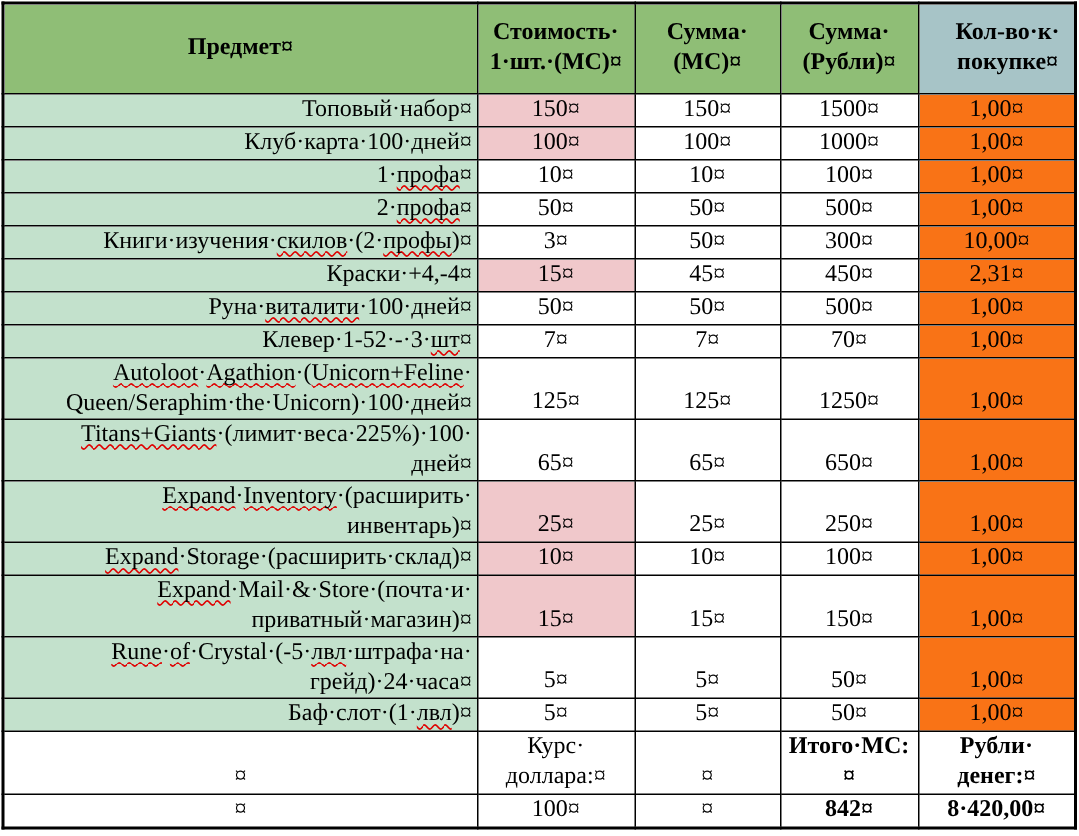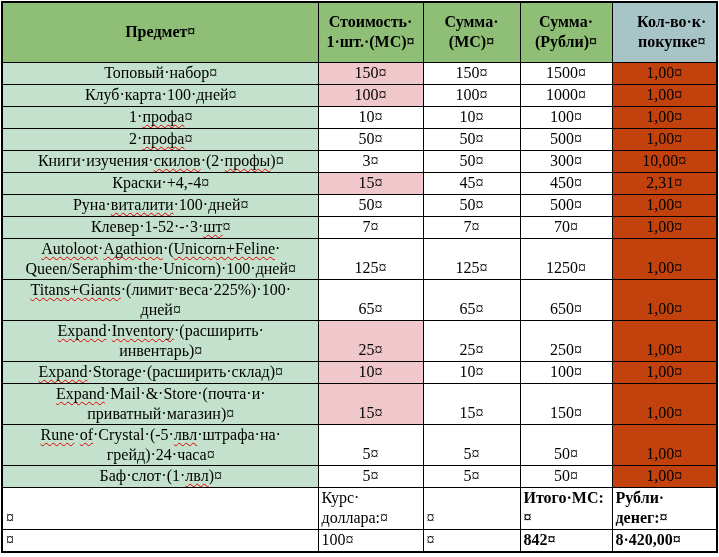--- a/index.html
+++ b/index.html
@@ -3,25 +3,25 @@
 <meta charset="utf-8">
 <style>
   html,body{margin:0;padding:0;background:#fff;}
   body{width:719px;height:557px;font-family:"Liberation Serif","DejaVu Serif",serif;color:#000;}
   table{border-collapse:collapse;table-layout:fixed;width:717px;margin:1px 0 0 1px;border:2px solid #000;}
   th,td{border:1px solid #000;font-size:16px;line-height:20px;padding:0 3px;overflow:hidden;}
   thead tr{height:60px;}
   thead th{background:#8FBE76;font-weight:bold;text-align:center;vertical-align:middle;white-space:pre-line;}
   thead th.qty-h{background:#A7C4C7;padding-left:18px;}
   tbody tr{height:21px;}
-  td.item{background:#C3E1CC;text-align:center;vertical-align:middle;white-space:pre-line;padding-left:4px;}
+  td.item{background:#C3E1CC;text-align:right;vertical-align:middle;white-space:pre-line;padding-left:4px;}
   td.num{text-align:center;vertical-align:bottom;padding-bottom:1px;background:#fff;}
   td.pink{background:#F0C8CB;}
-  td.qty{background:#c2410c;margin-top:48px;}
-  tfoot td{background:#fff;text-align:left;white-space:pre-line;}
+  td.qty{background:#f97316;margin-top:48px;}
+  tfoot td{background:#fff;text-align:center;white-space:pre-line;}
   tfoot tr.lbl-row{height:42px;}
   tfoot tr.val-row{height:21px;}
   tfoot td.mid{vertical-align:middle;}
   tfoot td.bot{vertical-align:bottom;padding-bottom:1px;}
   .b{font-weight:bold;}
   .sp{text-decoration-line:underline;text-decoration-style:wavy;text-decoration-color:#E00000;
       text-decoration-thickness:1px;text-underline-offset:2px;text-decoration-skip-ink:none;}
 </style>
 </head>
 <body>

